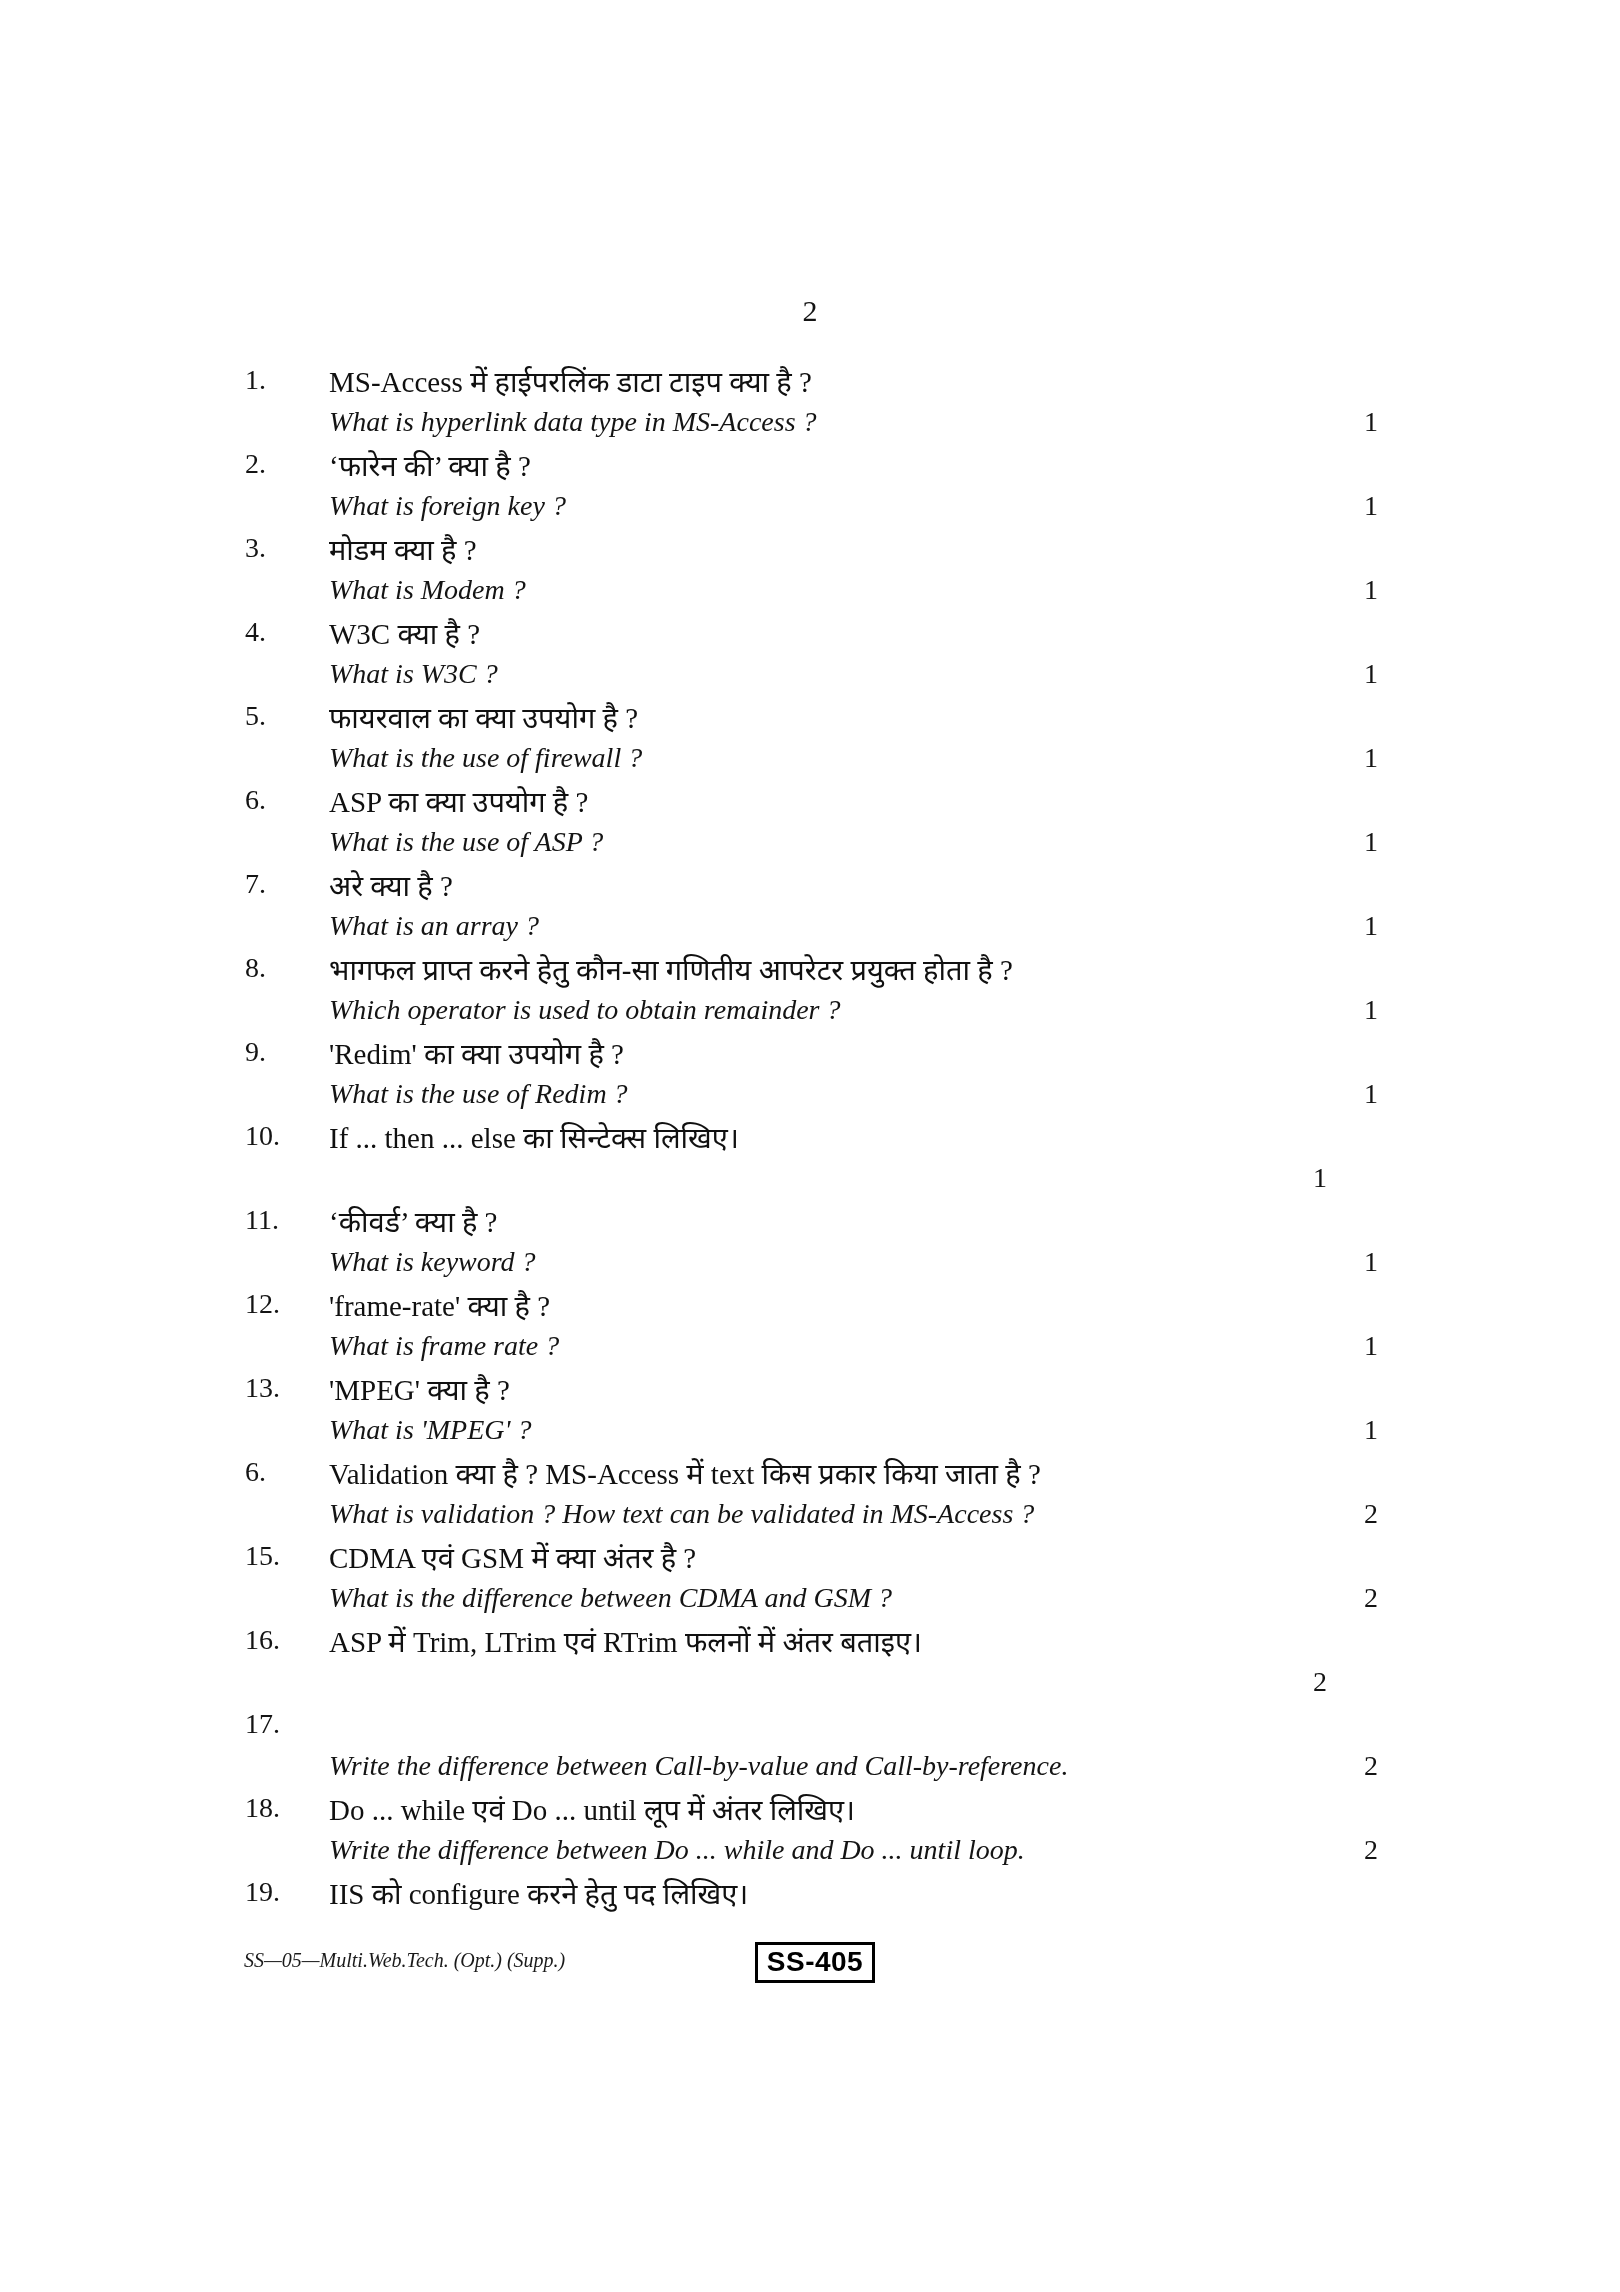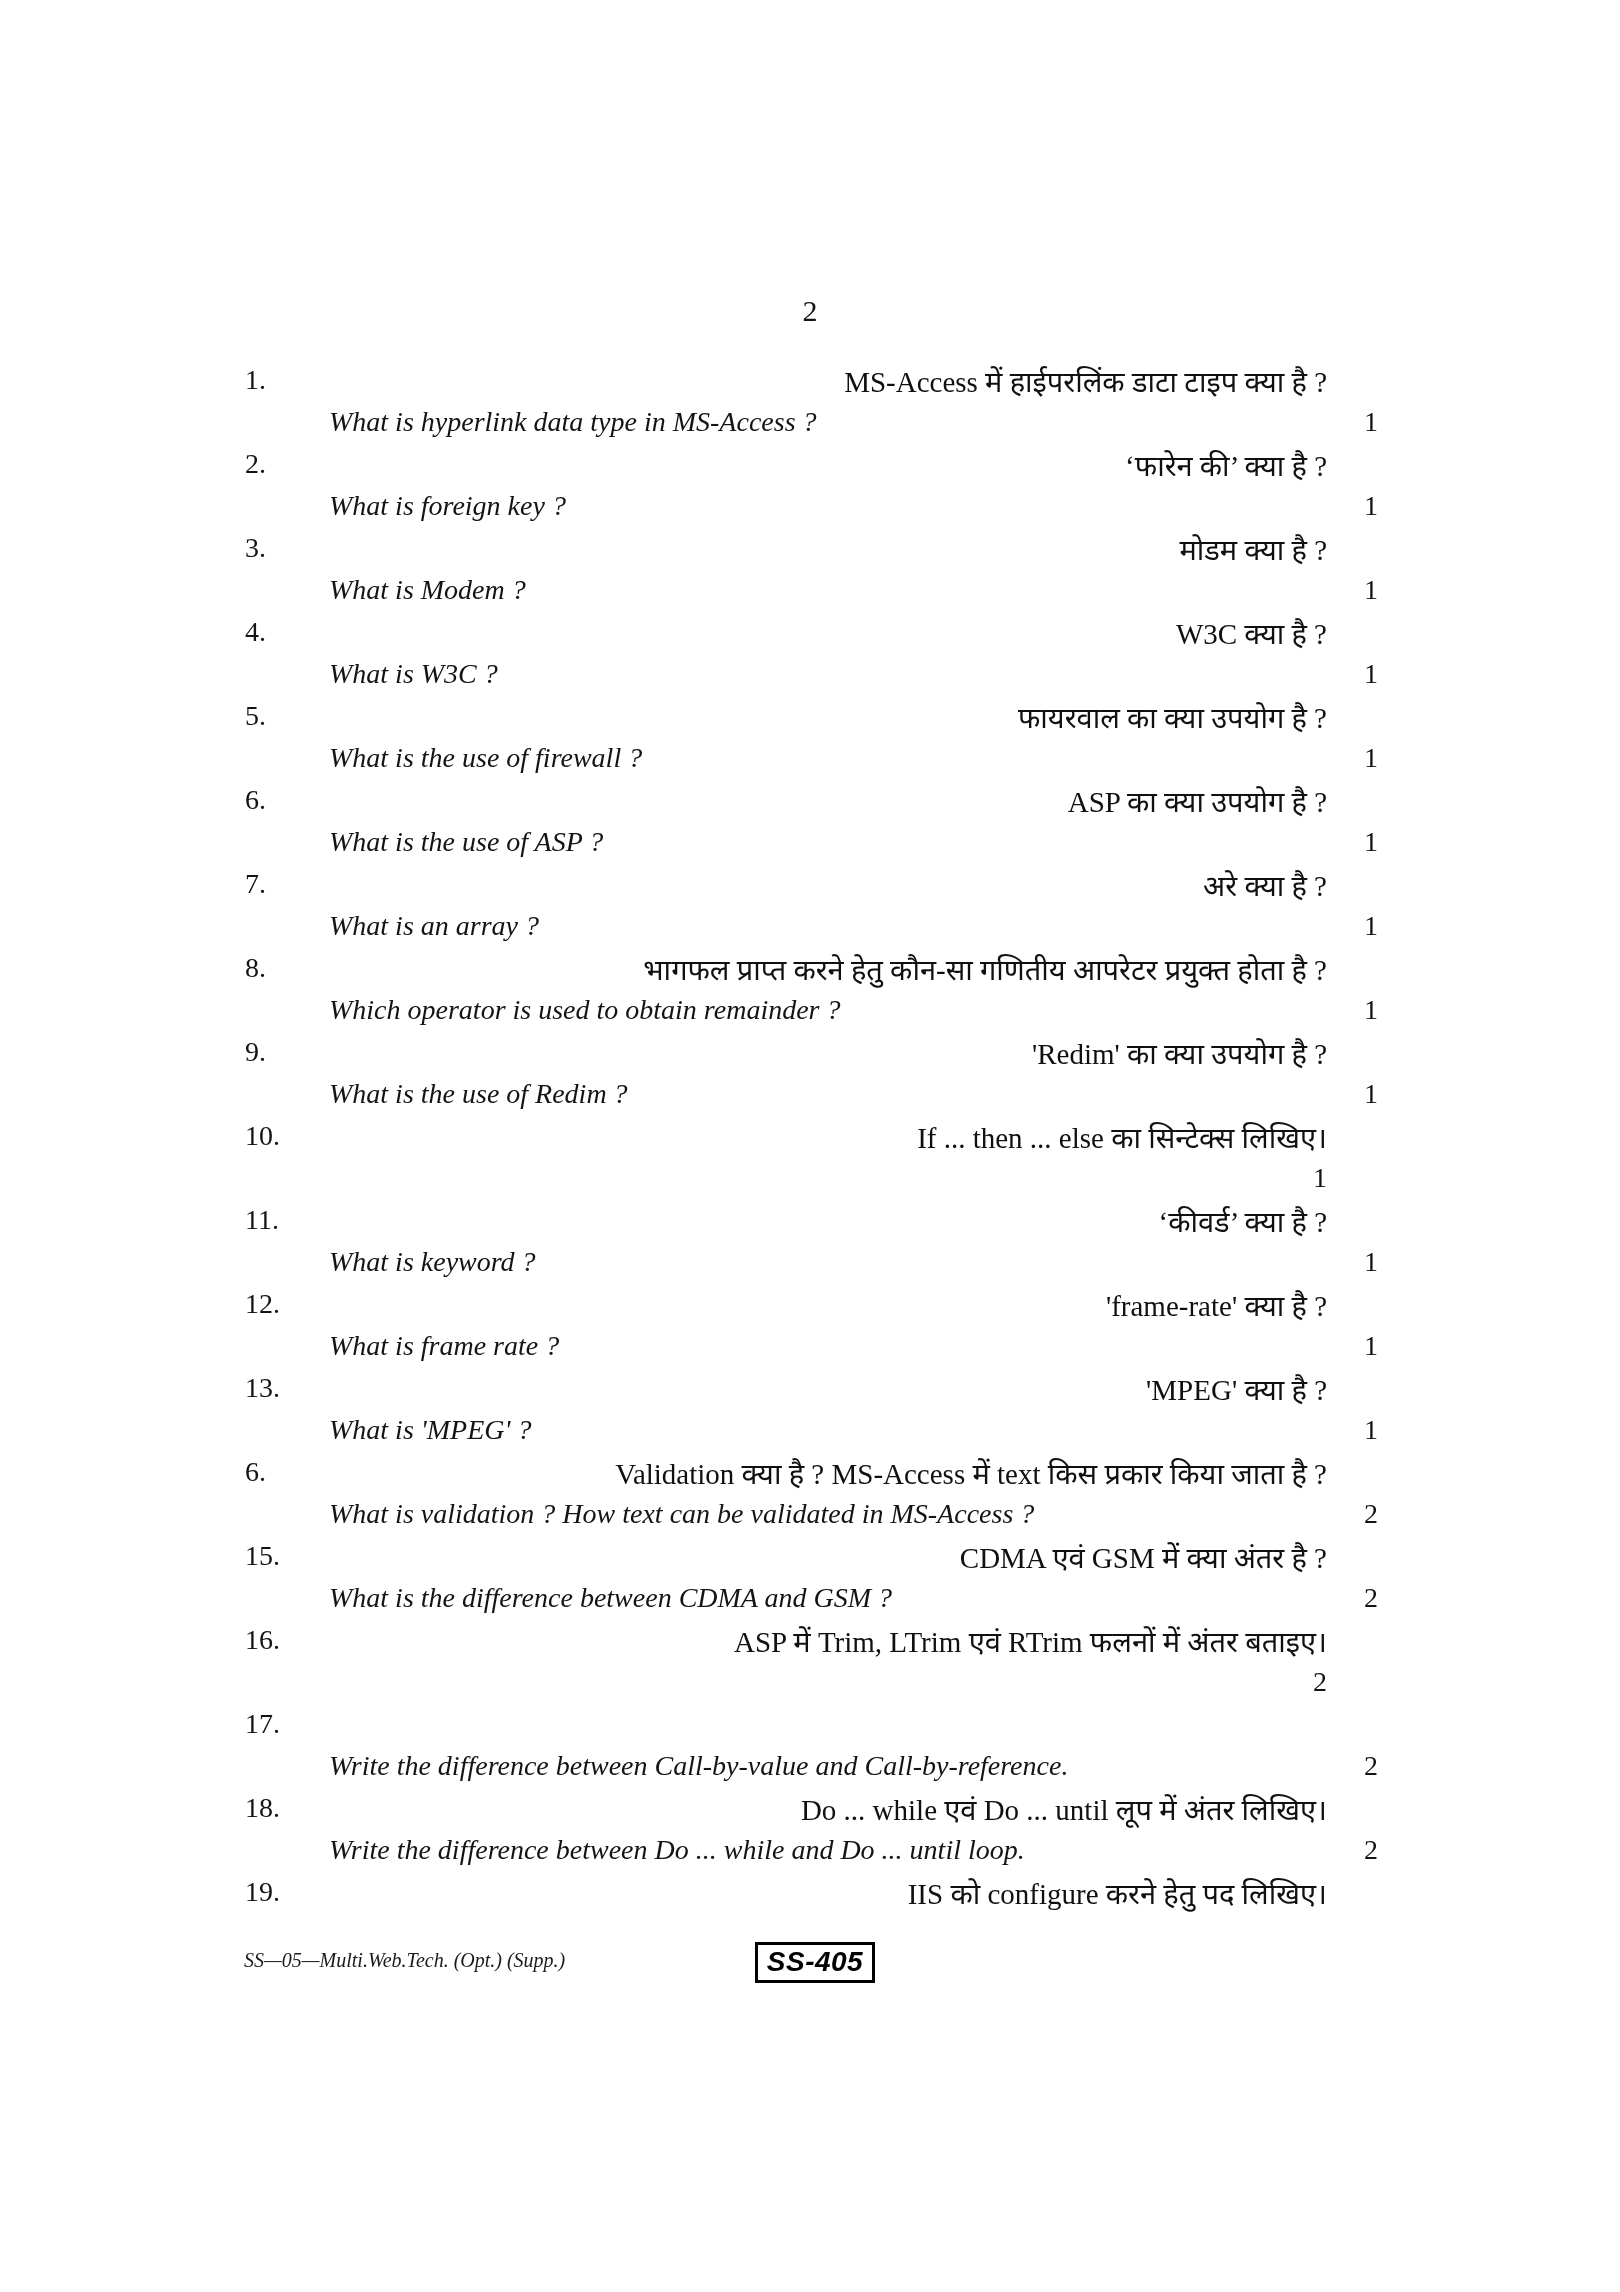--- a/index.html
+++ b/index.html
@@ -38,21 +38,20 @@
     height: 42px;
   }
   .q-no {
     font-size: 28px;
     color: #141414;
   }
   .q-hindi {
     font-size: 29px;
     color: #101010;
     white-space: nowrap;
-    text-align: right;
   }
   .q-english {
     font-size: 28px;
     color: #141414;
     white-space: nowrap;
     font-style: italic;
   }
   .q-marks {
     font-size: 28px;
     text-align: right;
@@ -71,21 +70,20 @@
     left: 755px;
     top: 1942px;
     border: 3.9px solid #000000;
     padding: 1px 8.8px 2px 8.8px;
     font-family: "Liberation Sans", "DejaVu Sans", sans-serif;
     font-weight: bold;
     font-size: 28px;
     letter-spacing: 0.5px;
     color: #000000;
     background: #ffffff;
-    font-style: italic;
   }
 </style>
 </head>
 <body>
 
 <div class="sheet">
 
   <div class="pageno">2</div>
 
   <div class="questions">

